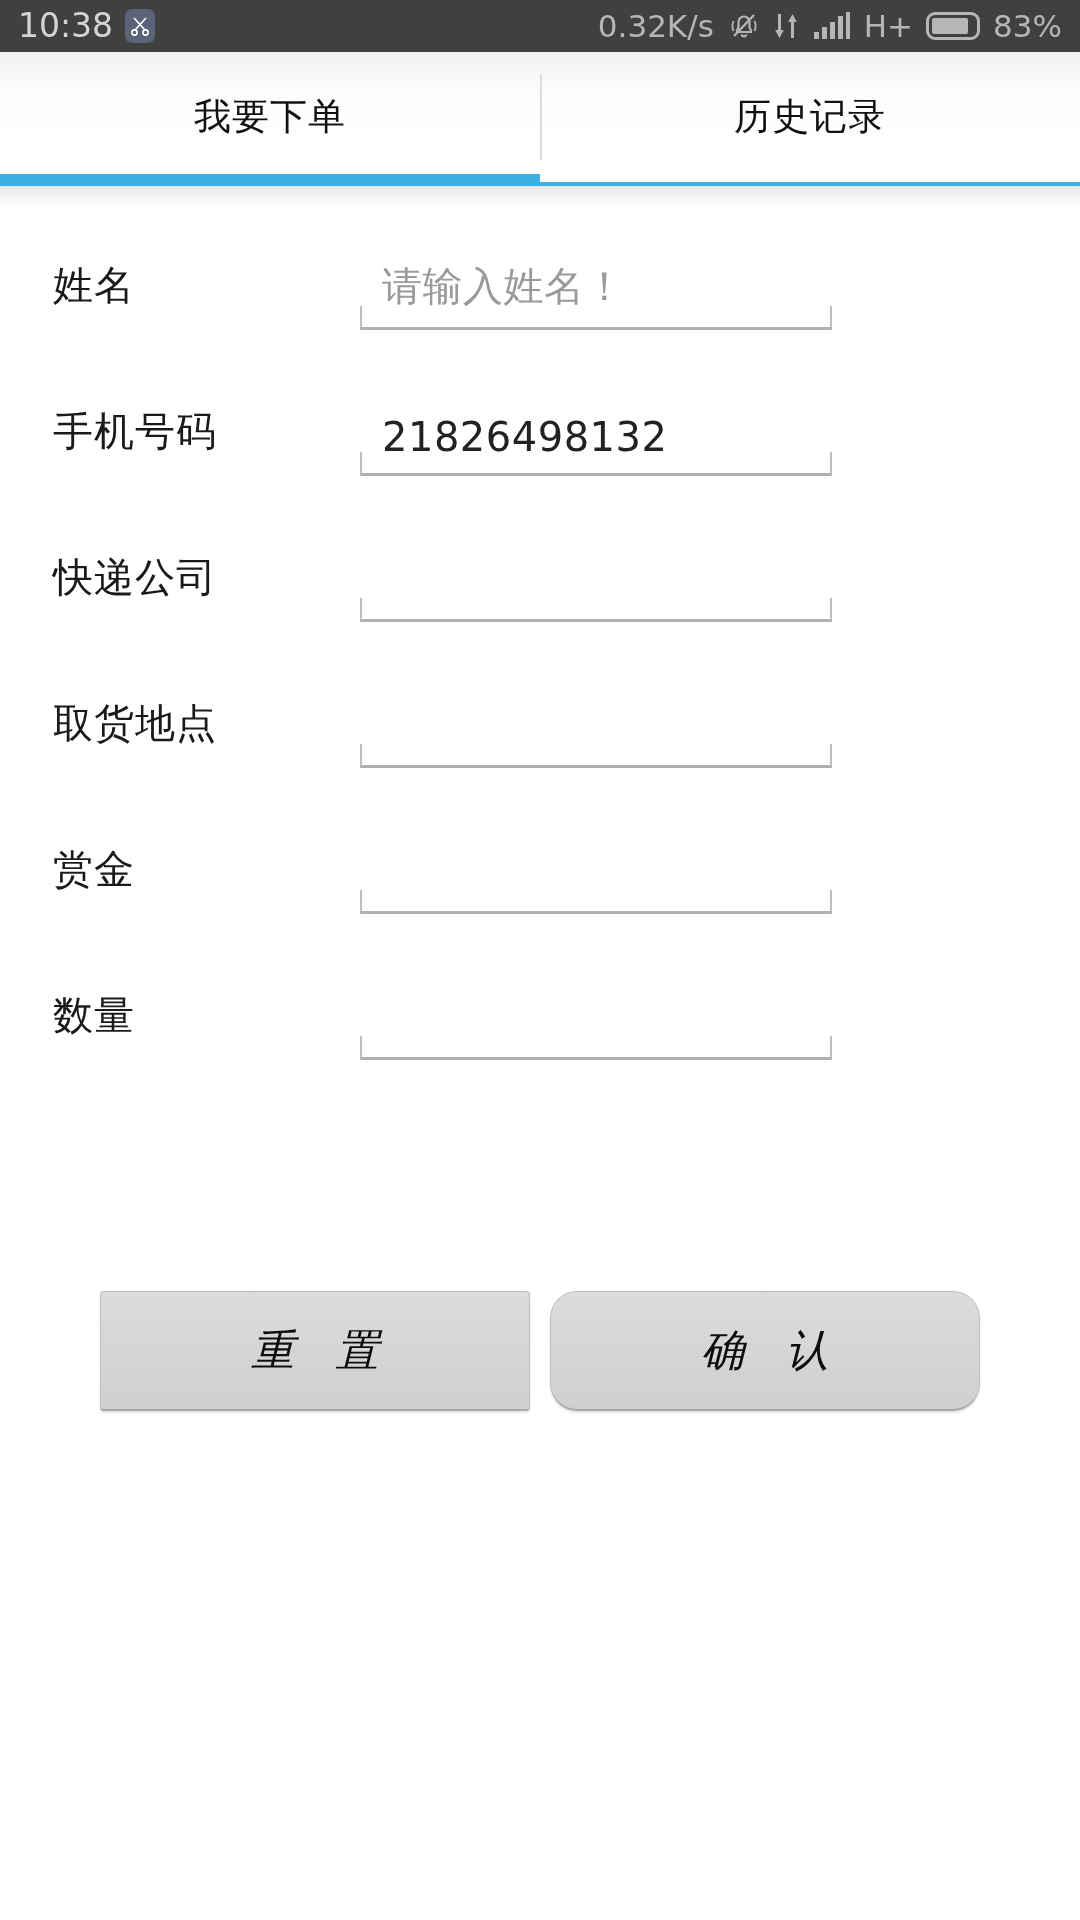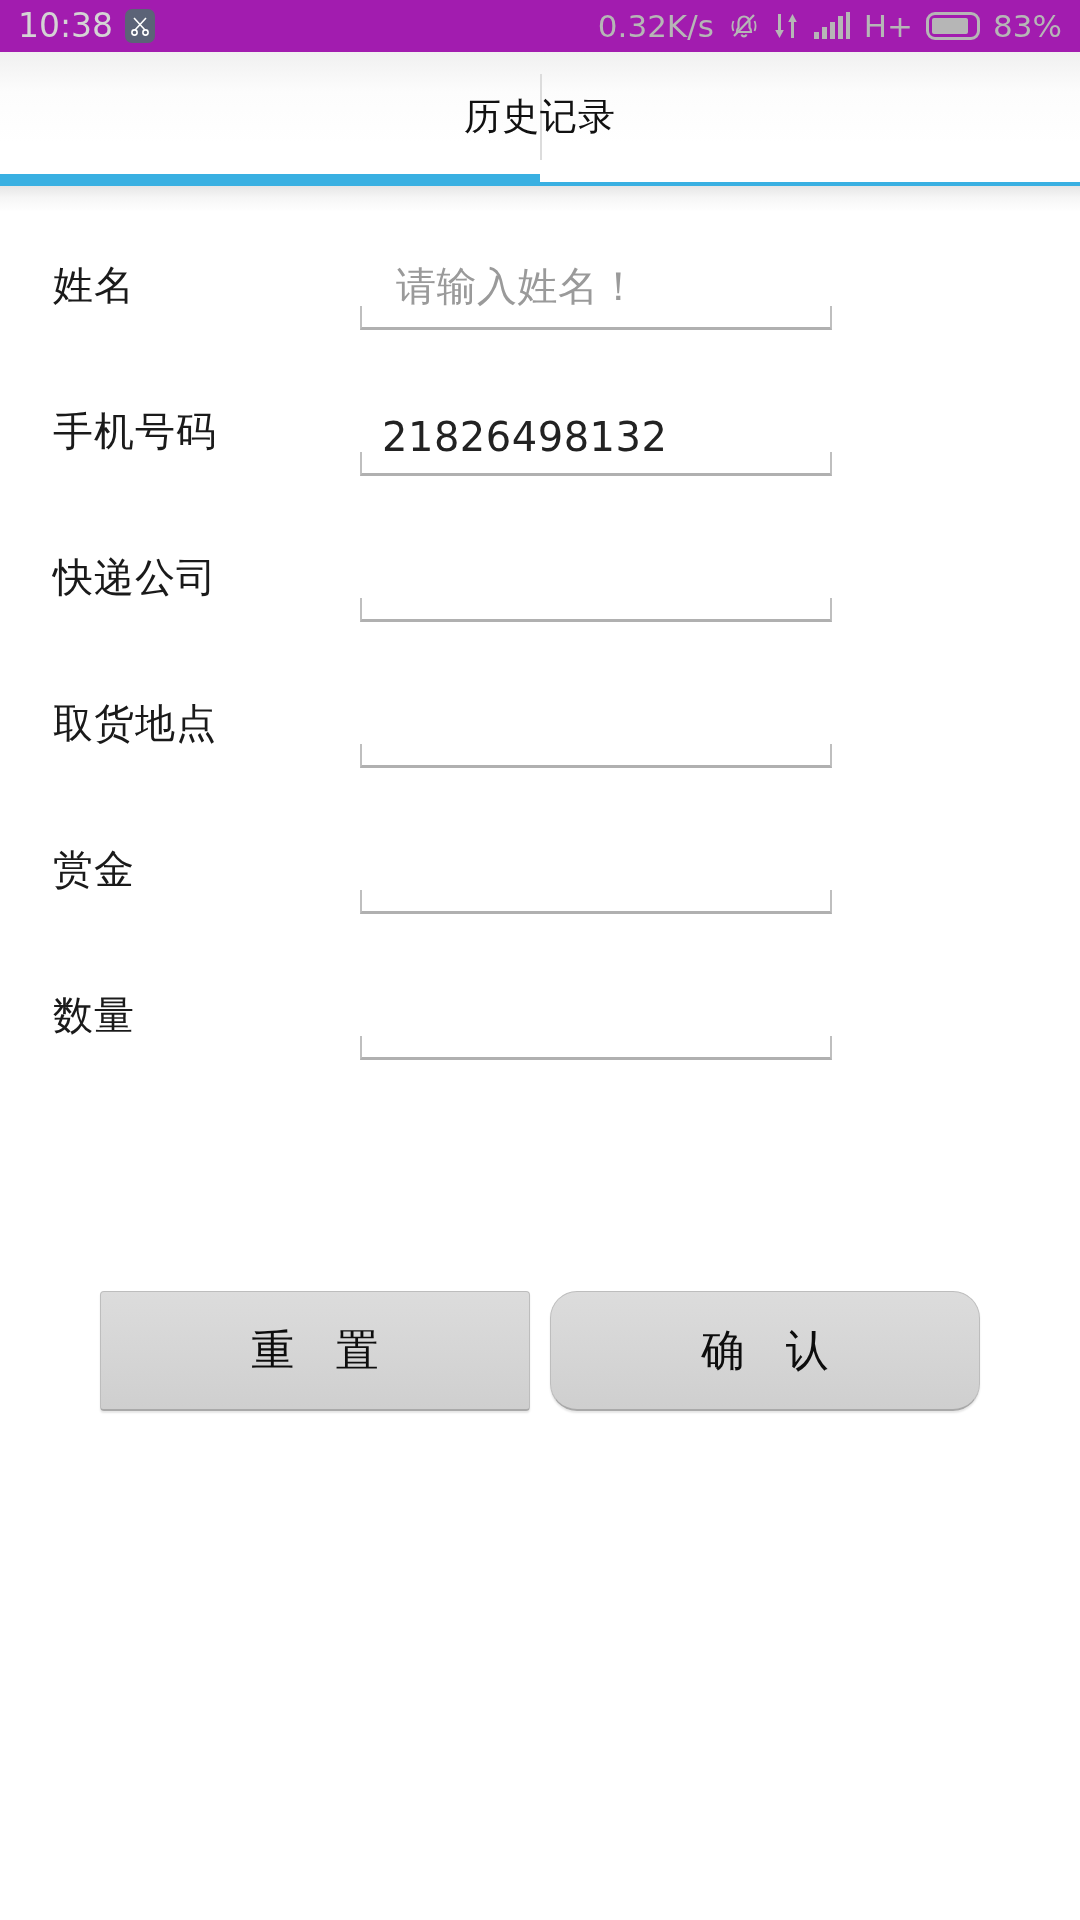--- a/index.html
+++ b/index.html
@@ -15,21 +15,21 @@
     overflow: hidden;
     position: relative;
   }
 
   
   #status-bar {
     position: absolute;
     top: 0; left: 0;
     width: 1080px;
     height: 52px;
-    background: #a21caf;
+    background: #404040;
     display: flex;
     align-items: center;
     justify-content: space-between;
     padding: 0 18px;
     box-sizing: border-box;
   }
   .status-left {
     display: flex;
     align-items: center;
     gap: 12px;
@@ -203,30 +203,30 @@
     left: 22px;
     bottom: 18px;
     font-size: 40px;
     color: #222222;
     letter-spacing: 0.5px;
     white-space: nowrap;
     z-index: 2;
   }
   .field-text.placeholder {
     color: #9a9a9a;
-    margin-left: 14px;
   }
 
   
   #button-row {
     position: absolute;
     top: 1105px;
     left: 0;
     width: 972px;
     height: 140px;
+    font-style: italic;
   }
   .btn {
     position: absolute;
     top: 0;
     height: 120px;
     background: linear-gradient(to bottom, #dcdcdc 0%, #d5d5d5 55%, #cfcfcf 100%);
     border: 1px solid #bdbdbd;
     border-bottom: 2px solid #a9a9a9;
     border-radius: 4px;
     box-sizing: border-box;
@@ -306,20 +306,23 @@
 
     <span class="battery">
       <span class="battery-fill"></span>
     </span>
 
     <span class="status-text">83%</span>
   </div>
 </div>
 
 <div id="tab-bar">
+  <div class="tab">
+    <span class="tab-label">我要下单</span>
+  </div>
   <div class="tab-divider"></div>
   <div class="tab">
     <span class="tab-label">历史记录</span>
   </div>
 </div>
 <div id="tab-indicator-track">
   <div id="tab-indicator-thin"></div>
   <div id="tab-indicator-active"></div>
 </div>
 

